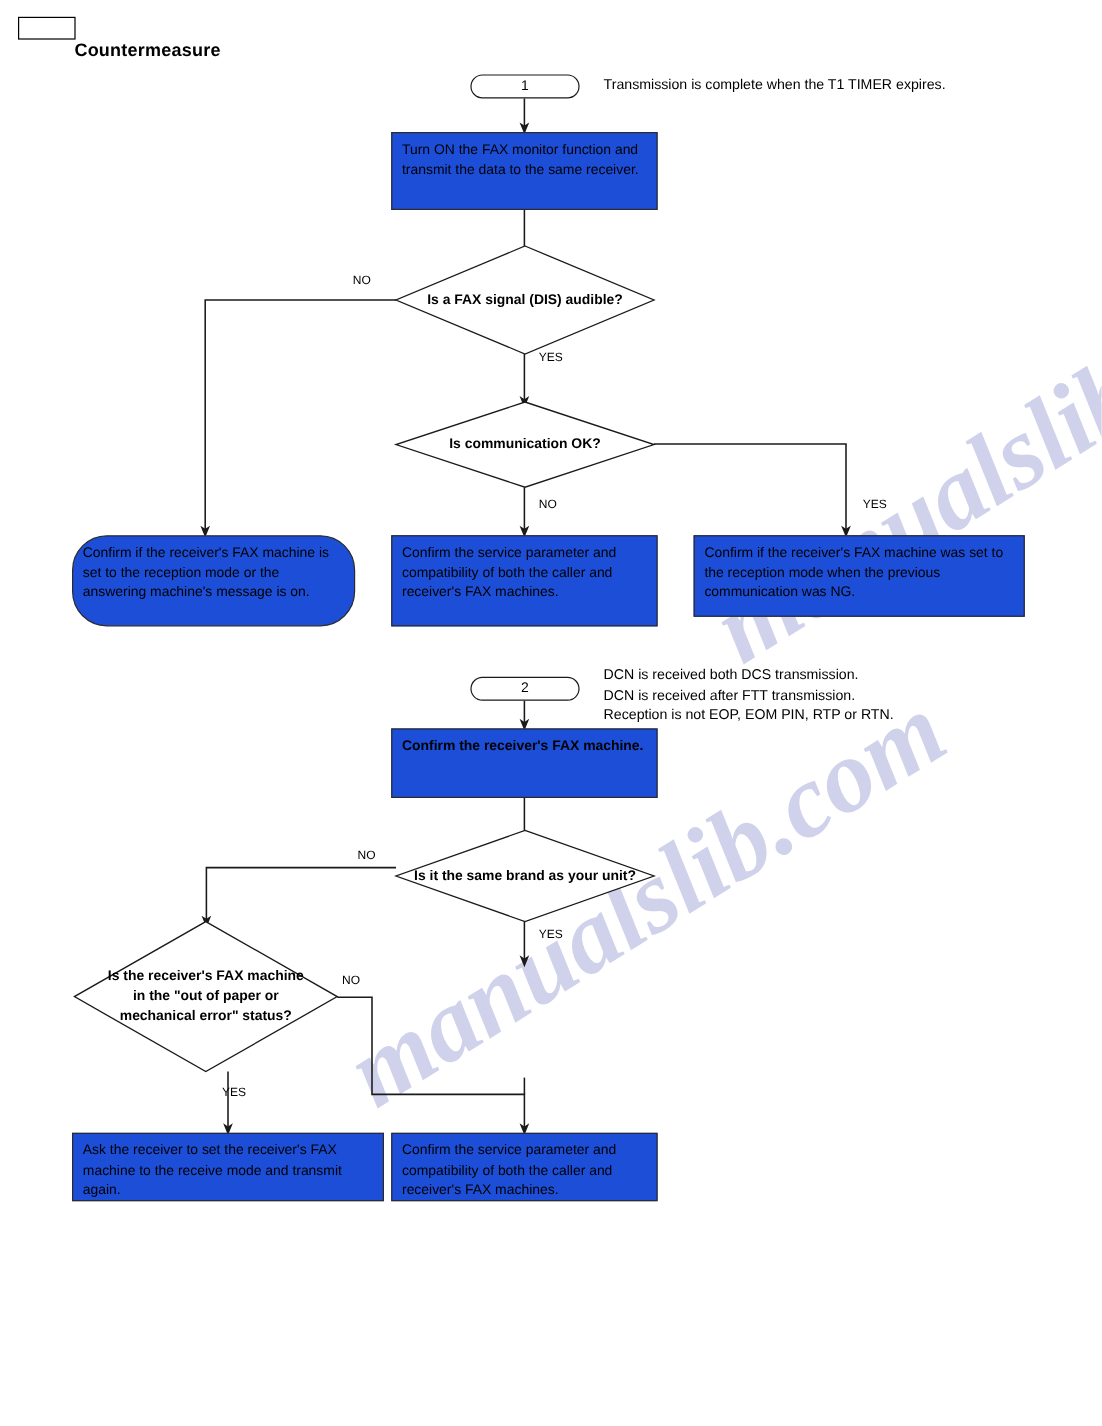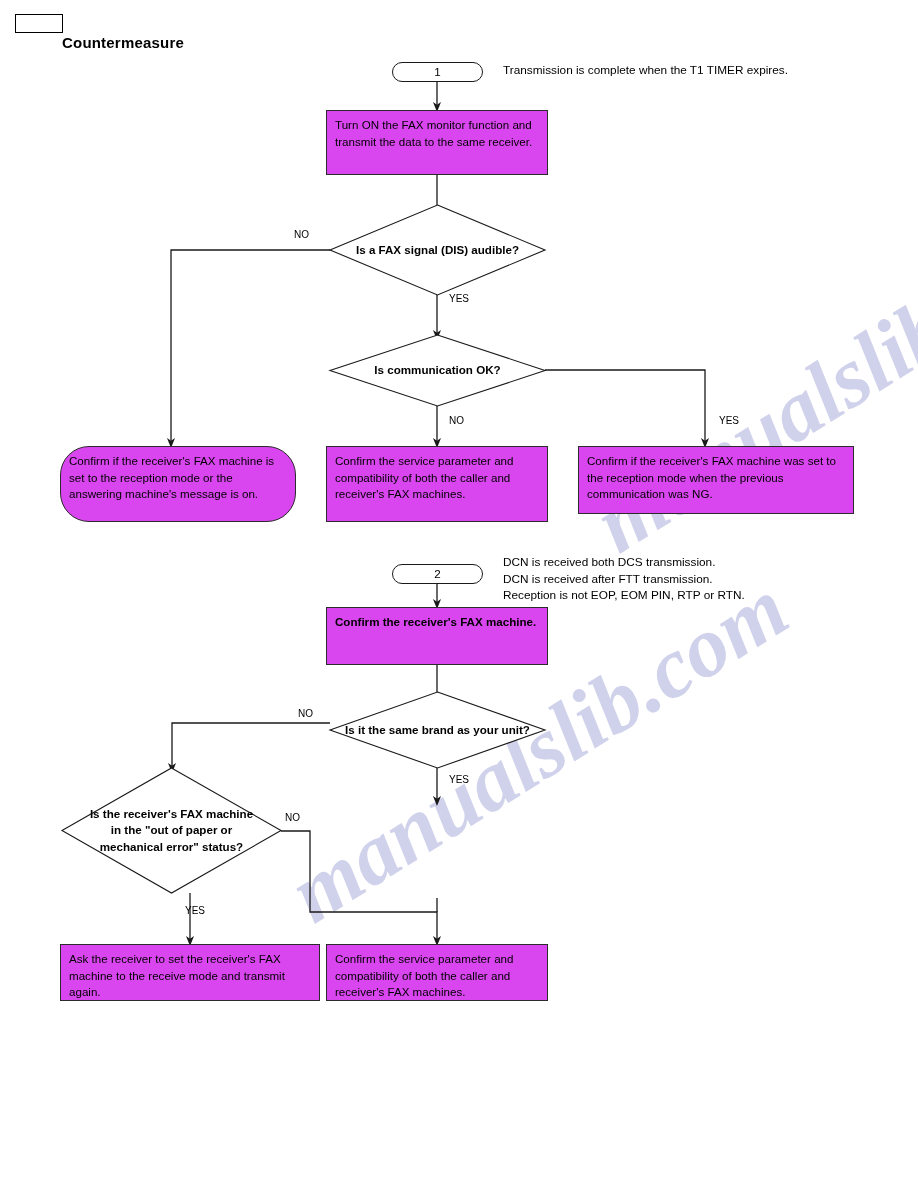--- a/index.html
+++ b/index.html
@@ -54,21 +54,21 @@
   .node {
     position: absolute;
     box-sizing: border-box;
     background: transparent;
   }
   .proc {
     border: 1.1px solid #2b2b2b;
     padding: 6px 7px 5px 8px;
     font-size: 11.6px;
     line-height: 16.6px;
-    background: #d946ef;
+    background: #1d4ed8;
   }
   .conn {
     border: 1.2px solid #1a1a1a;
     border-radius: 12px;
     text-align: center;
     font-size: 11.6px;
     line-height: 1;
     display: flex;
     align-items: center;
     justify-content: center;

